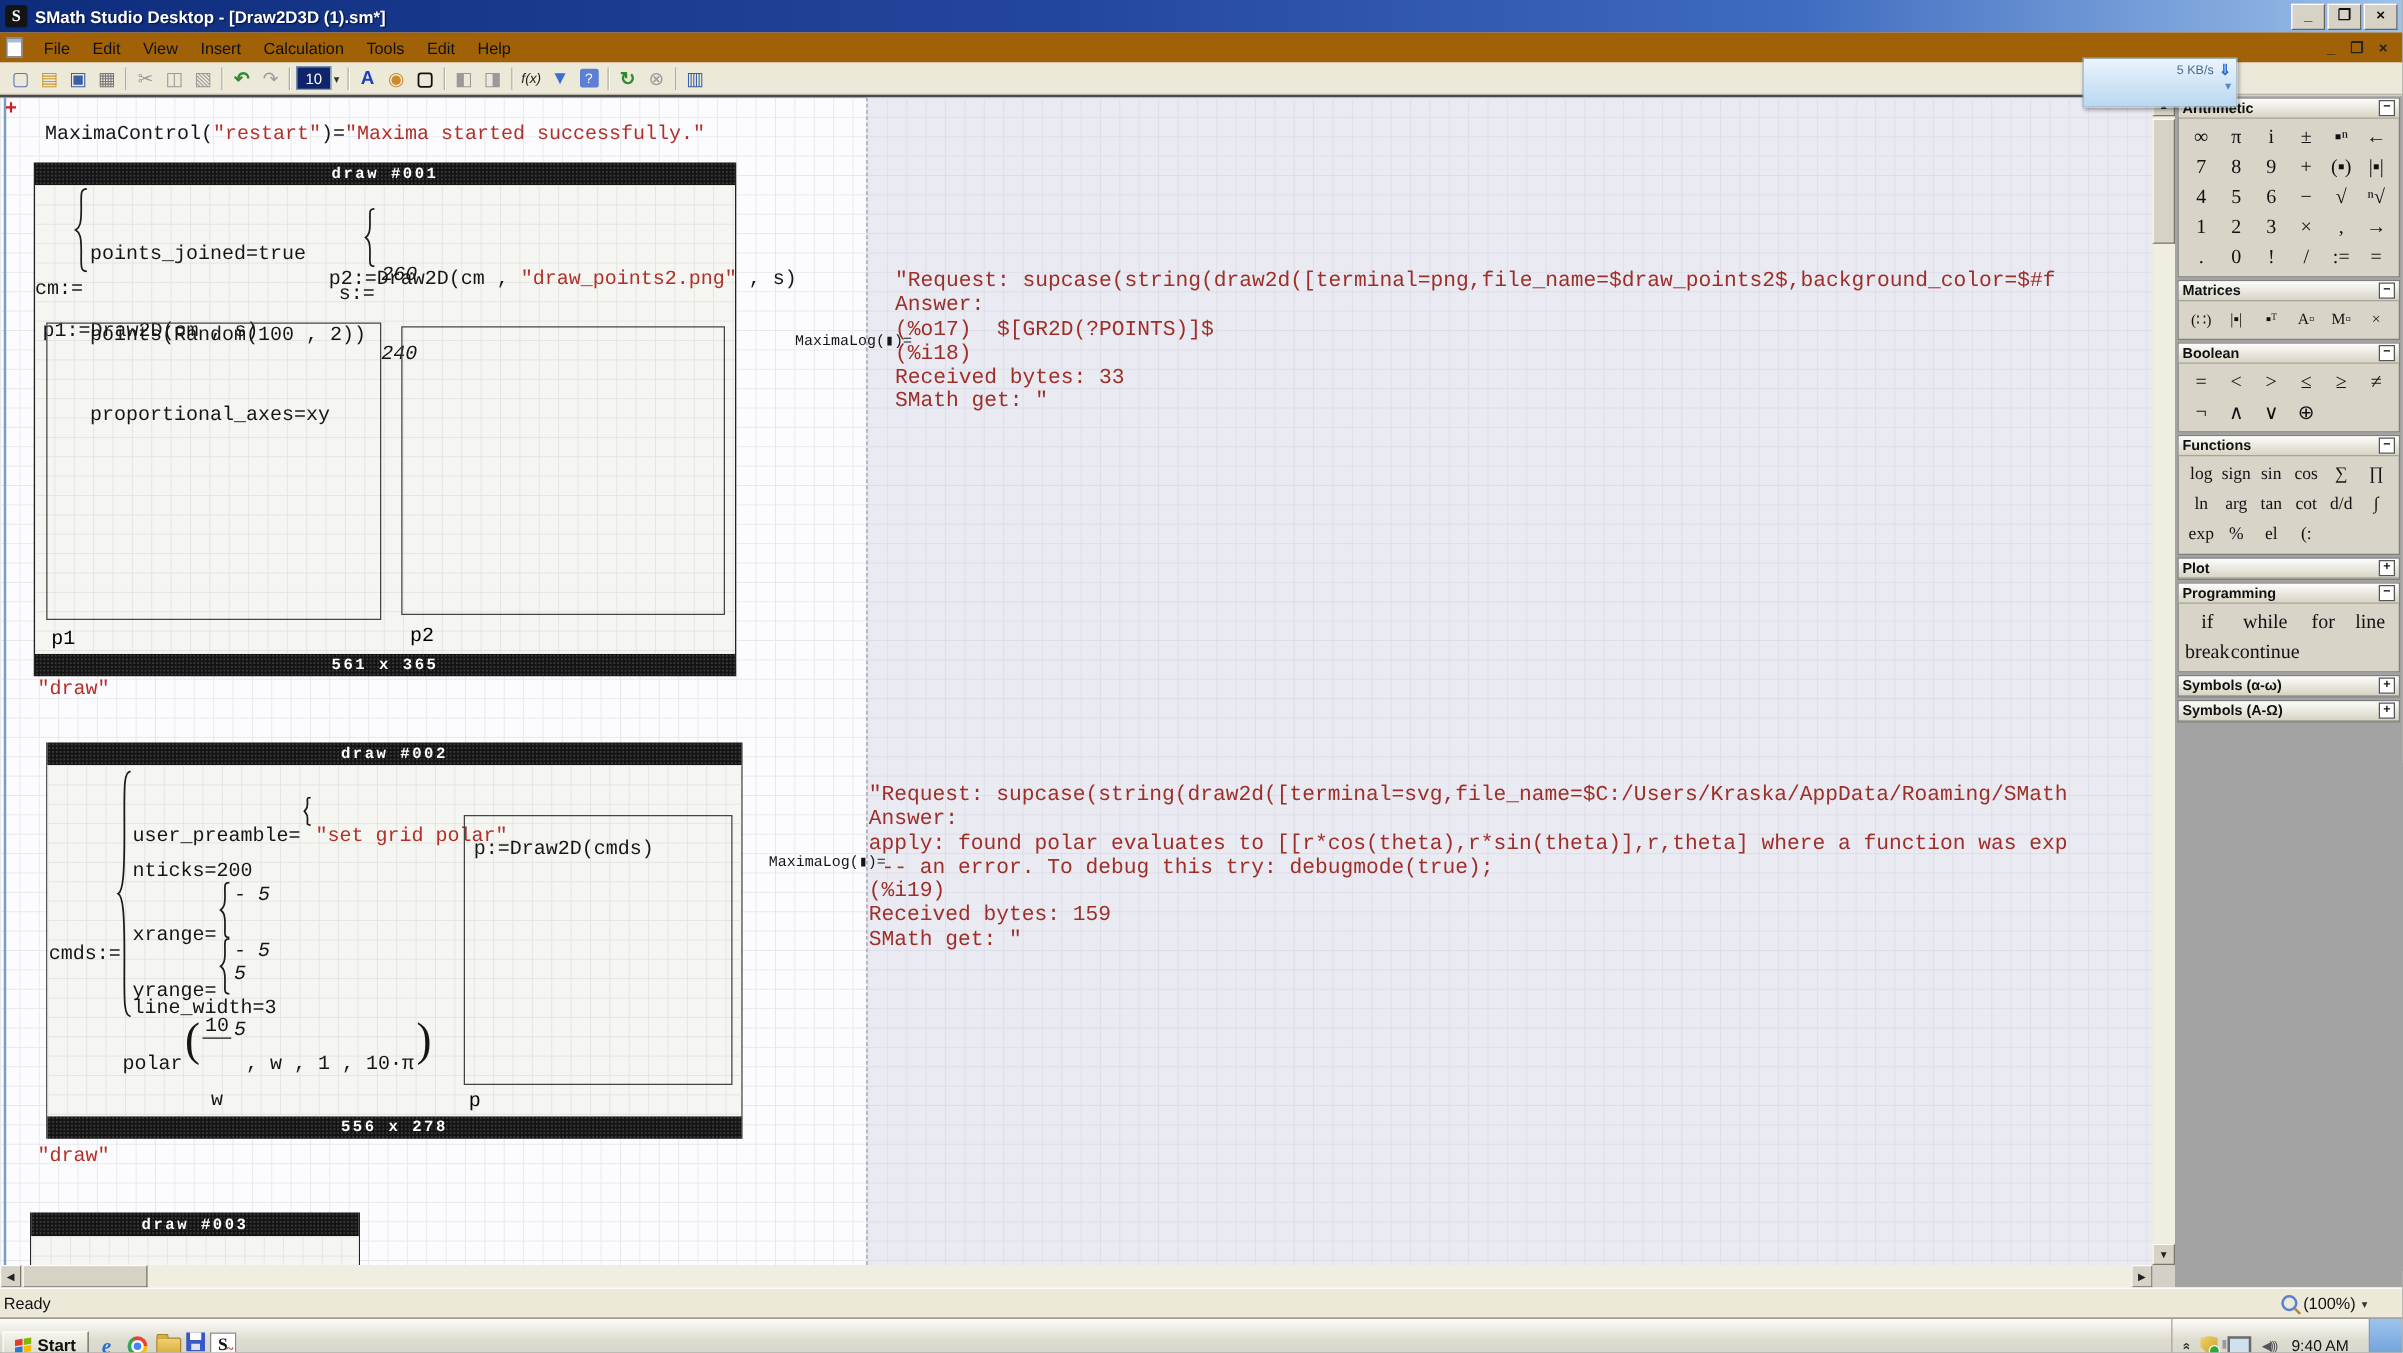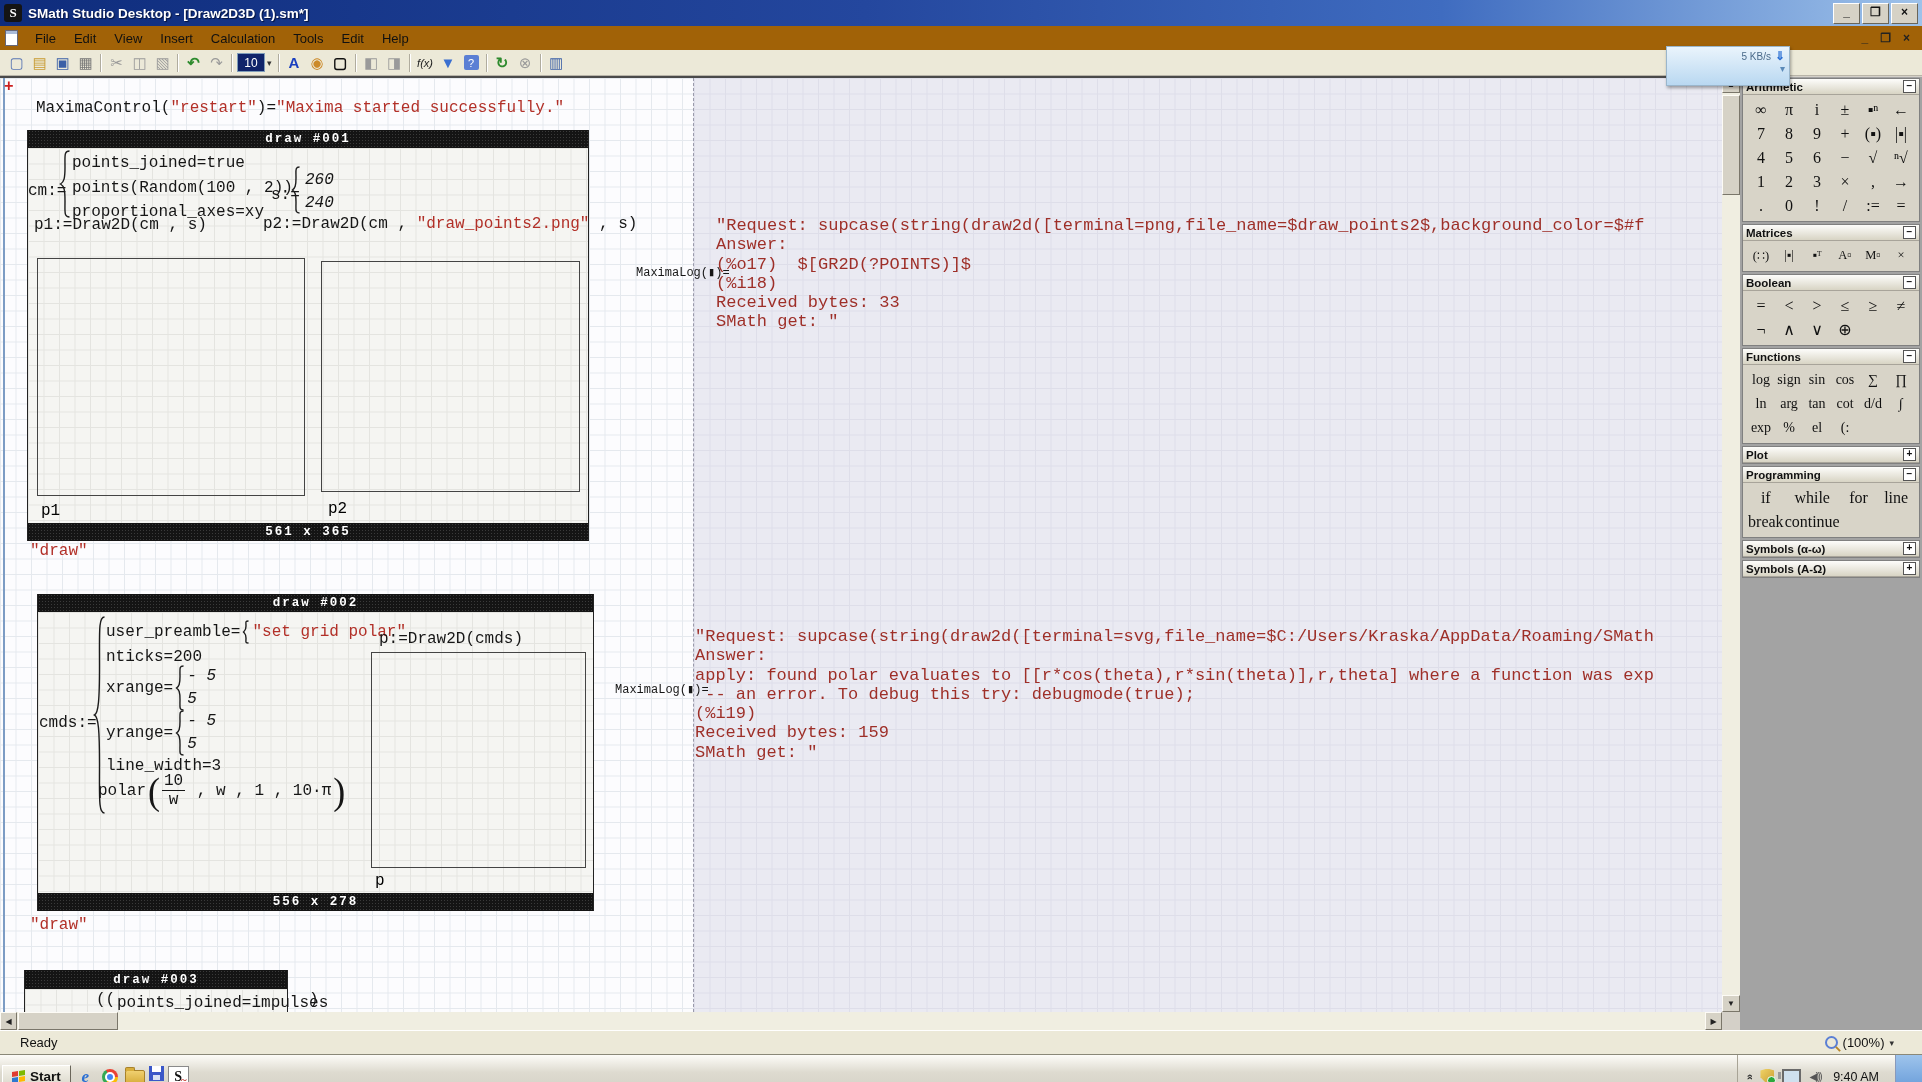--- a/index.html
+++ b/index.html
@@ -37,21 +37,21 @@
     background-image:linear-gradient(to right,#e5e9ee 1px,transparent 1px),
                      linear-gradient(to bottom,#e5e9ee 1px,transparent 1px);
     background-size:15.5px 15.5px;}
   .work-right{position:absolute;left:693px;top:0;width:1029px;height:100%;
     background-color:#eaeaf2;border-left:1px dashed #9a9aaa;box-sizing:border-box;
     background-image:linear-gradient(to right,#dedee9 1px,transparent 1px),
                      linear-gradient(to bottom,#dedee9 1px,transparent 1px);
     background-size:15.5px 15.5px;}
   .page-edge{position:absolute;left:3px;top:0;width:2px;height:100%;background:#7c9cc4;}
   .cursor-plus{position:absolute;left:4px;top:0;color:#cc2020;font:bold 16px "Liberation Mono",monospace;}
-  .m{font:16px "Liberation Mono",monospace;color:#161616;white-space:pre;}
+  .m{font:16px "Liberation Mono",monospace;color:#161616;white-space:pre;margin-top:40px;}
   .mred{color:#b23028;}
   .abs{position:absolute;}
   .row{position:absolute;display:flex;align-items:center;gap:2px;}
   .stack .m{display:block;line-height:23px;font-style:italic;}
   .frac{display:inline-flex;flex-direction:column;align-items:center;}
   .fr-num{border-bottom:1.5px solid #161616;padding:0 2px;}
   .paren-lg{font:300 36px/1 "Liberation Serif",serif;transform:scaleY(1.05);color:#161616;}
   .dblock{position:absolute;border-left:1px solid #222;border-right:1px solid #222;box-sizing:border-box;}
   .dblock-header,.dblock-footer{height:18px;background:#141414;color:#fff;
     display:flex;align-items:center;justify-content:center;
@@ -85,21 +85,21 @@
   .panel-toggle{margin-left:auto;width:11px;height:11px;border:1px solid #555;background:#fff;
     font:bold 10px/9px "Liberation Sans",sans-serif;text-align:center;color:#111;}
   .panel-grid{display:grid;padding:3px 4px 4px;row-gap:1px;}
   .panel-item{height:23px;display:flex;align-items:center;justify-content:center;
     font-family:"Liberation Serif",serif;font-size:16px;color:#111;white-space:nowrap;}
   .panel-matrices .panel-item{font-size:12.5px;}
   .panel-functions .panel-item{font-size:14px;}
   
   .statusbar{position:absolute;left:0;top:1030px;width:100%;height:24px;background:#ece9d8;
     border-top:1px solid #fff;display:flex;align-items:center;box-sizing:border-box;}
-  .status-ready{font-size:13px;color:#111;padding-left:20px;}
+  .status-ready{font-size:13px;color:#111;padding-left:3px;}
   .zoom-ctl{margin-left:auto;display:flex;align-items:center;gap:5px;padding-right:28px;font-size:13px;color:#111;}
   .mag{width:9px;height:9px;border:2px solid #5b7fd4;border-radius:50%;position:relative;display:inline-block;}
   .mag::after{content:"";position:absolute;width:6px;height:2px;background:#b8862a;
     transform:rotate(45deg);right:-5px;bottom:-3px;}
   .zcaret{font-size:9px;color:#333;}
   
   .taskbar{position:absolute;left:0;top:1054px;width:100%;height:44px;
     background:linear-gradient(#fdfcf8,#dedbd0 40%,#d0cdc2);border-top:1px solid #8a8878;
     display:flex;align-items:center;padding-left:2px;box-sizing:border-box;gap:4px;}
   .start-btn{height:22px;border:1px solid;border-color:#fff #6a665a #6a665a #fff;

